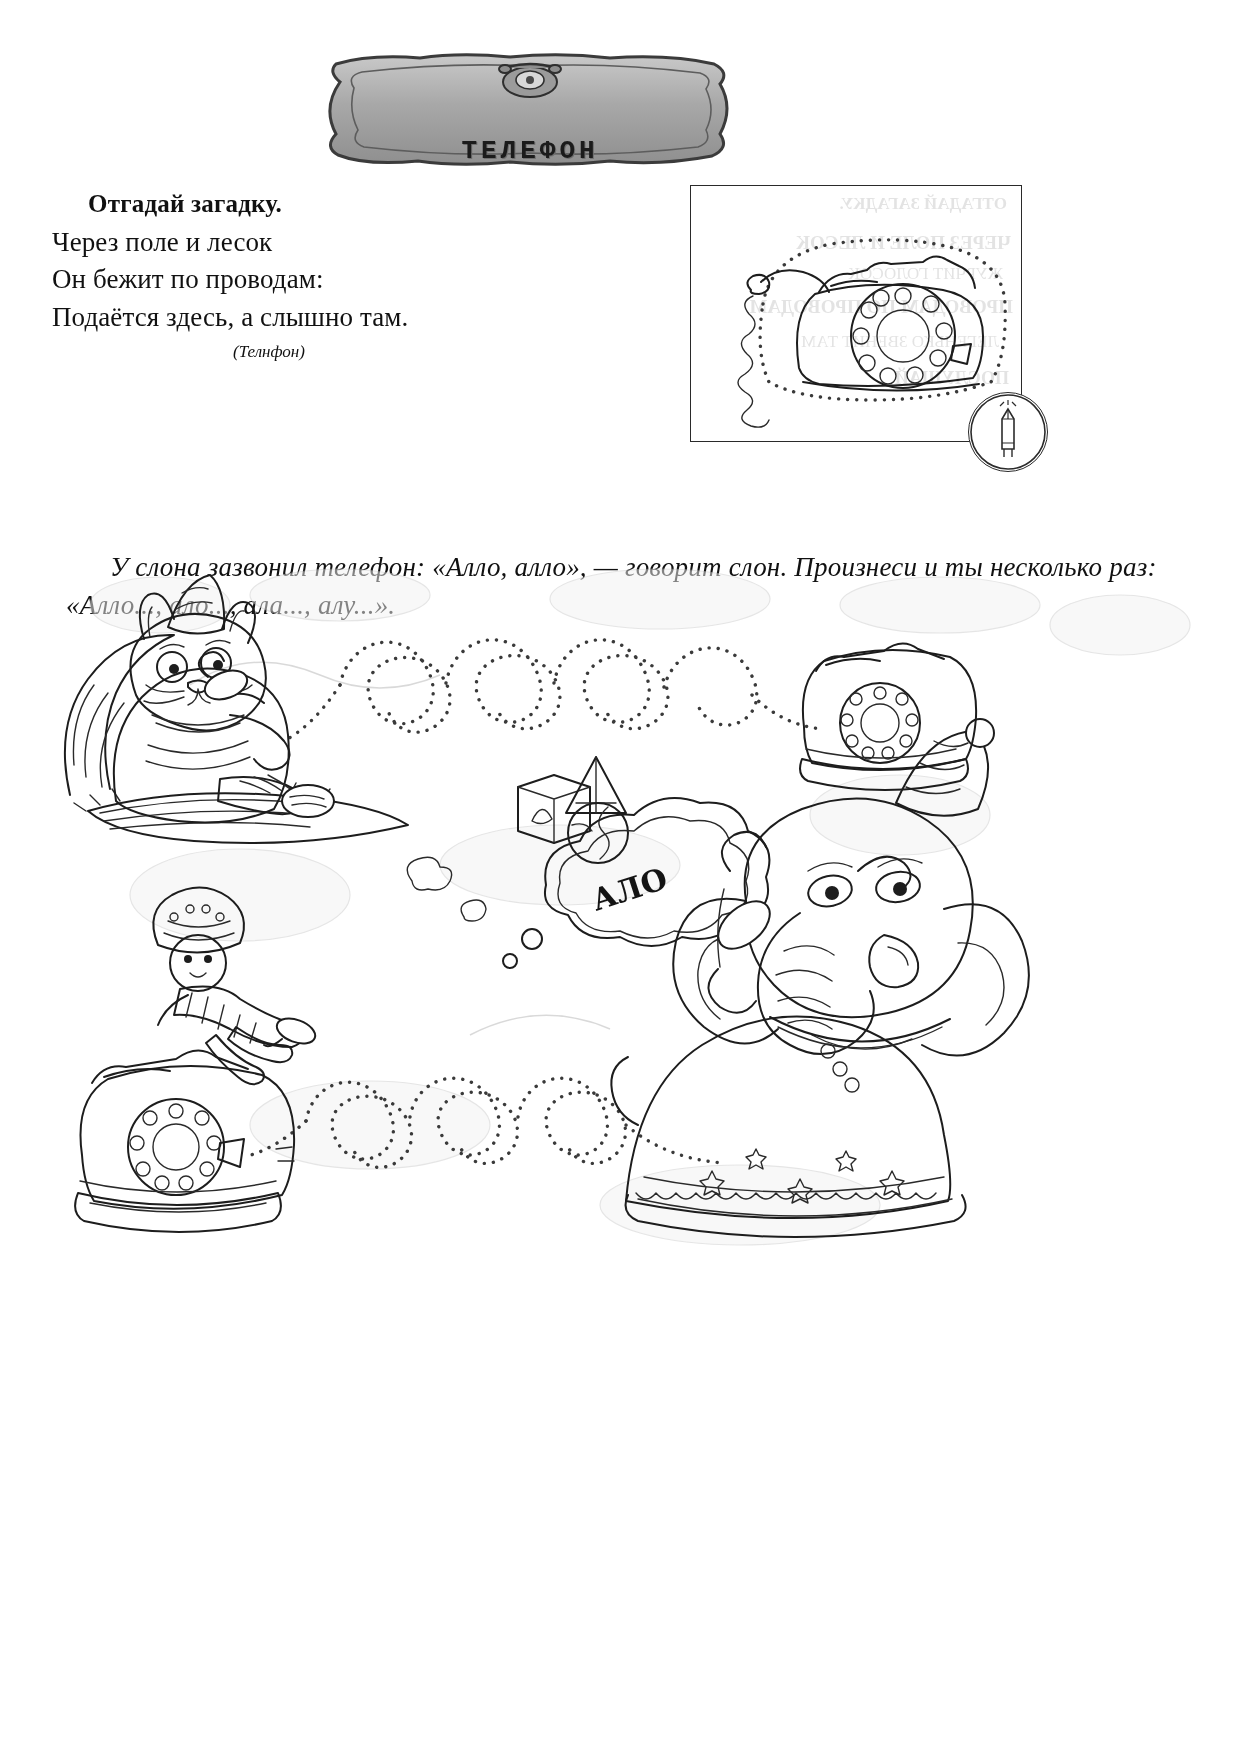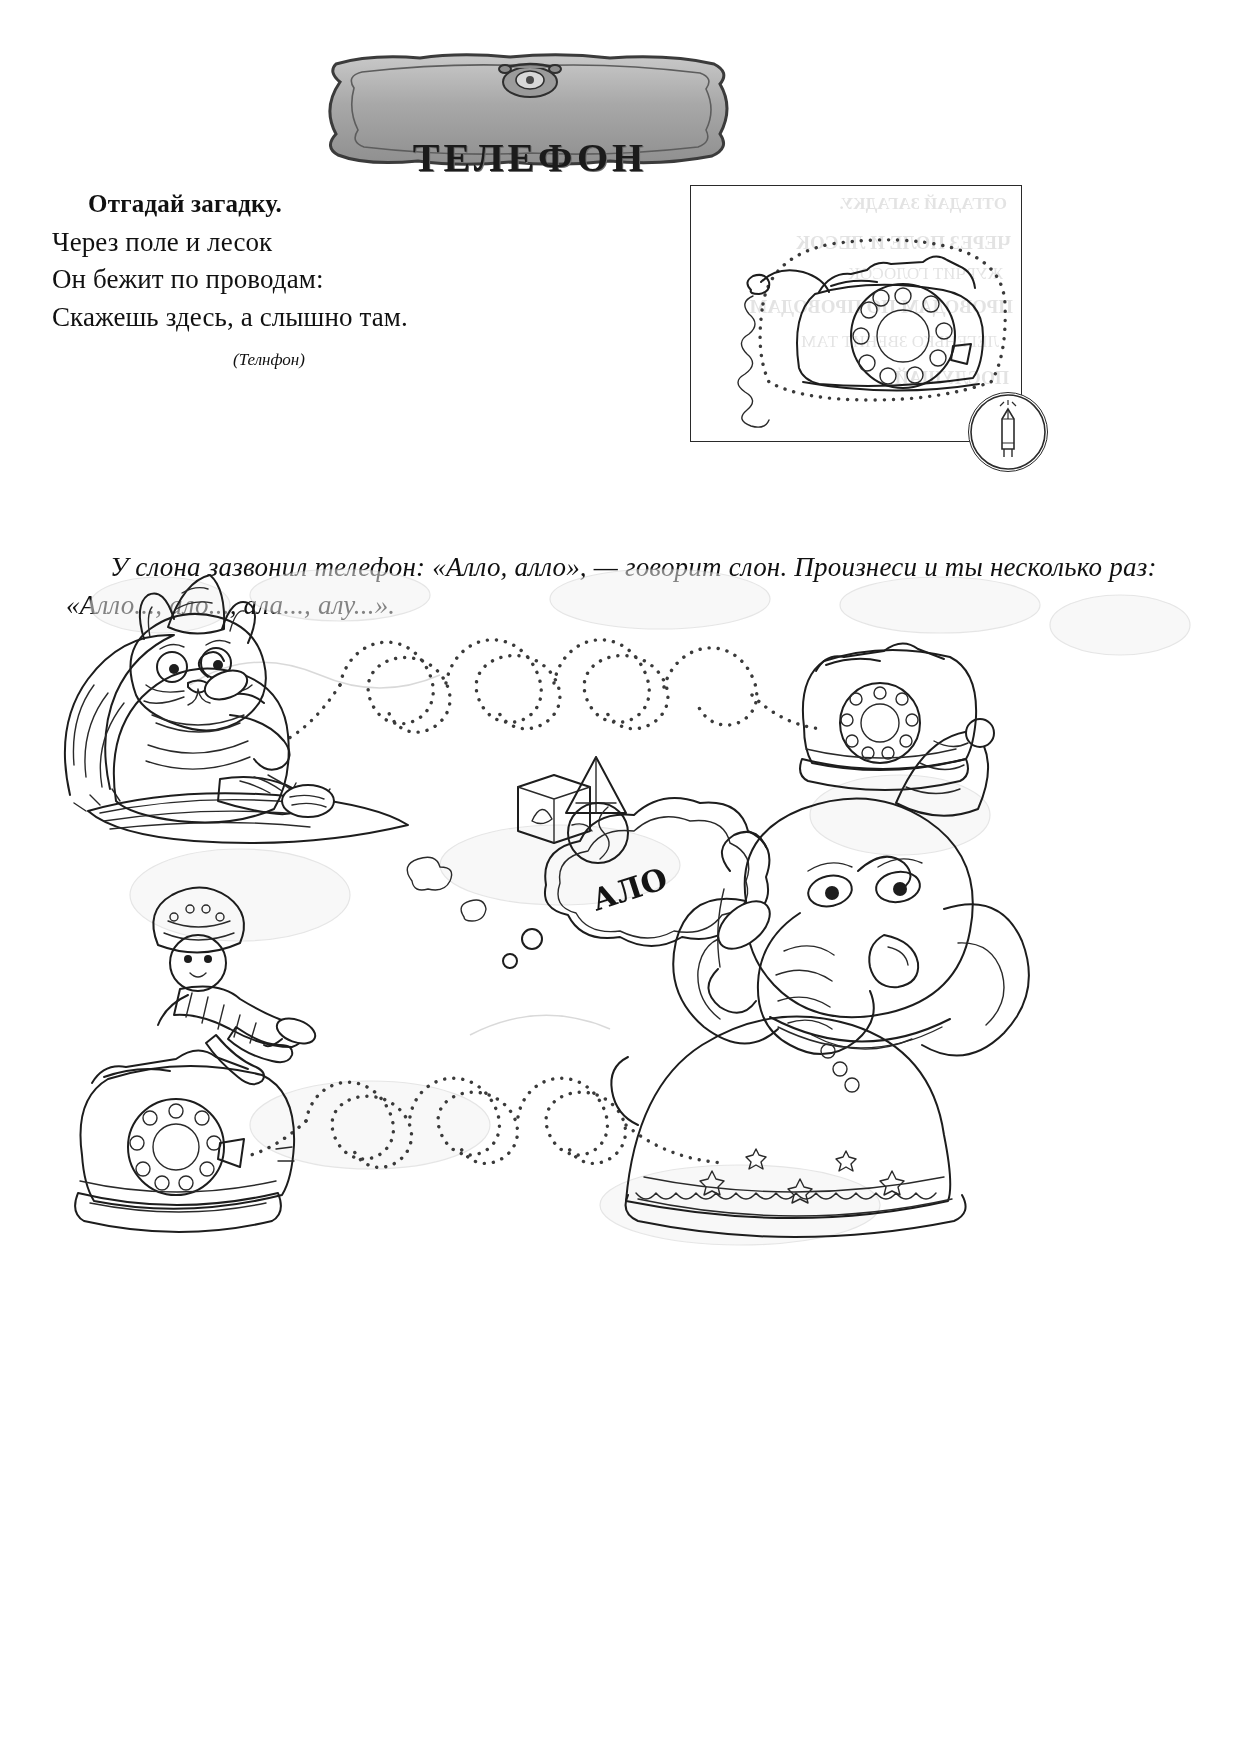--- a/index.html
+++ b/index.html
@@ -9,36 +9,36 @@
     font-family:"Liberation Serif","DejaVu Serif",serif;
     color:#111;
   }
   .page{position:absolute;inset:0;}
 
   
   .banner-wrap{position:absolute;left:310px;top:52px;width:440px;height:115px;}
   .banner-svg{display:block;width:440px;height:115px;}
   .banner-text{
     position:absolute;left:0;top:86px;width:440px;text-align:center;
-    font-family:Liberation Serif, serif;font-weight:700;font-size:40px;
+    font-family:Liberation Mono, monospace;font-weight:700;font-size:26px;
     letter-spacing:4px;color:#1b1b1b;
     text-shadow:1px 1px 0 #6f6f6f;
     line-height:1;
   }
 
   
   .riddle{position:absolute;left:52px;top:190px;width:460px;}
   .riddle h2{
     margin:0 0 6px 36px;font-size:25px;font-weight:700;letter-spacing:.2px;
   }
   .riddle p{
     margin:0;font-size:27px;line-height:1.38;letter-spacing:.1px;
   }
   .riddle .answer{
-    margin-top:14px;text-align:center;font-style:italic;font-size:17px;
+    margin-top:6px;text-align:center;font-style:italic;font-size:17px;
     padding-right:26px;
   }
 
   
   .phonebox{
     position:absolute;left:690px;top:185px;width:330px;height:255px;
     border:1.6px solid #2a2a2a;background:#fff;overflow:hidden;
   }
   .ghost{
     position:absolute;inset:0;opacity:.16;color:#555;
@@ -113,21 +113,21 @@
         <ellipse cx="25" cy="9" rx="6" ry="4" fill="#8d8d8d" stroke="#2f2f2f" stroke-width="2"></ellipse>
       </g>
     </svg>
     <div class="banner-text">ТЕЛЕФОН</div>
   </div>
 
   <div class="riddle">
     <h2>Отгадай загадку.</h2>
     <p>Через поле и лесок</p>
     <p>Он бежит по проводам:</p>
-    <p>Скажешь здесь, а слышно там.</p>
+    <p>Подаётся здесь, а слышно там.</p>
     <div class="answer">(Телнфон)</div>
   </div>
 
   <div class="phonebox">
     <div class="ghost">
       <span class="g1">ОТГАДАЙ ЗАГАДКУ.</span>
       <span class="g2">ЧЕРЕЗ ПОЛЕ И ЛЕСОК</span>
       <span class="g3">ЖУРЧИТ ГОЛОСОК</span>
       <span class="g4">ПРОВОДАМ ПО ПРОВОДАМ</span>
       <span class="g5">ЛЕГЕНЬКО ЗВЕНИТ ТАМ</span>

